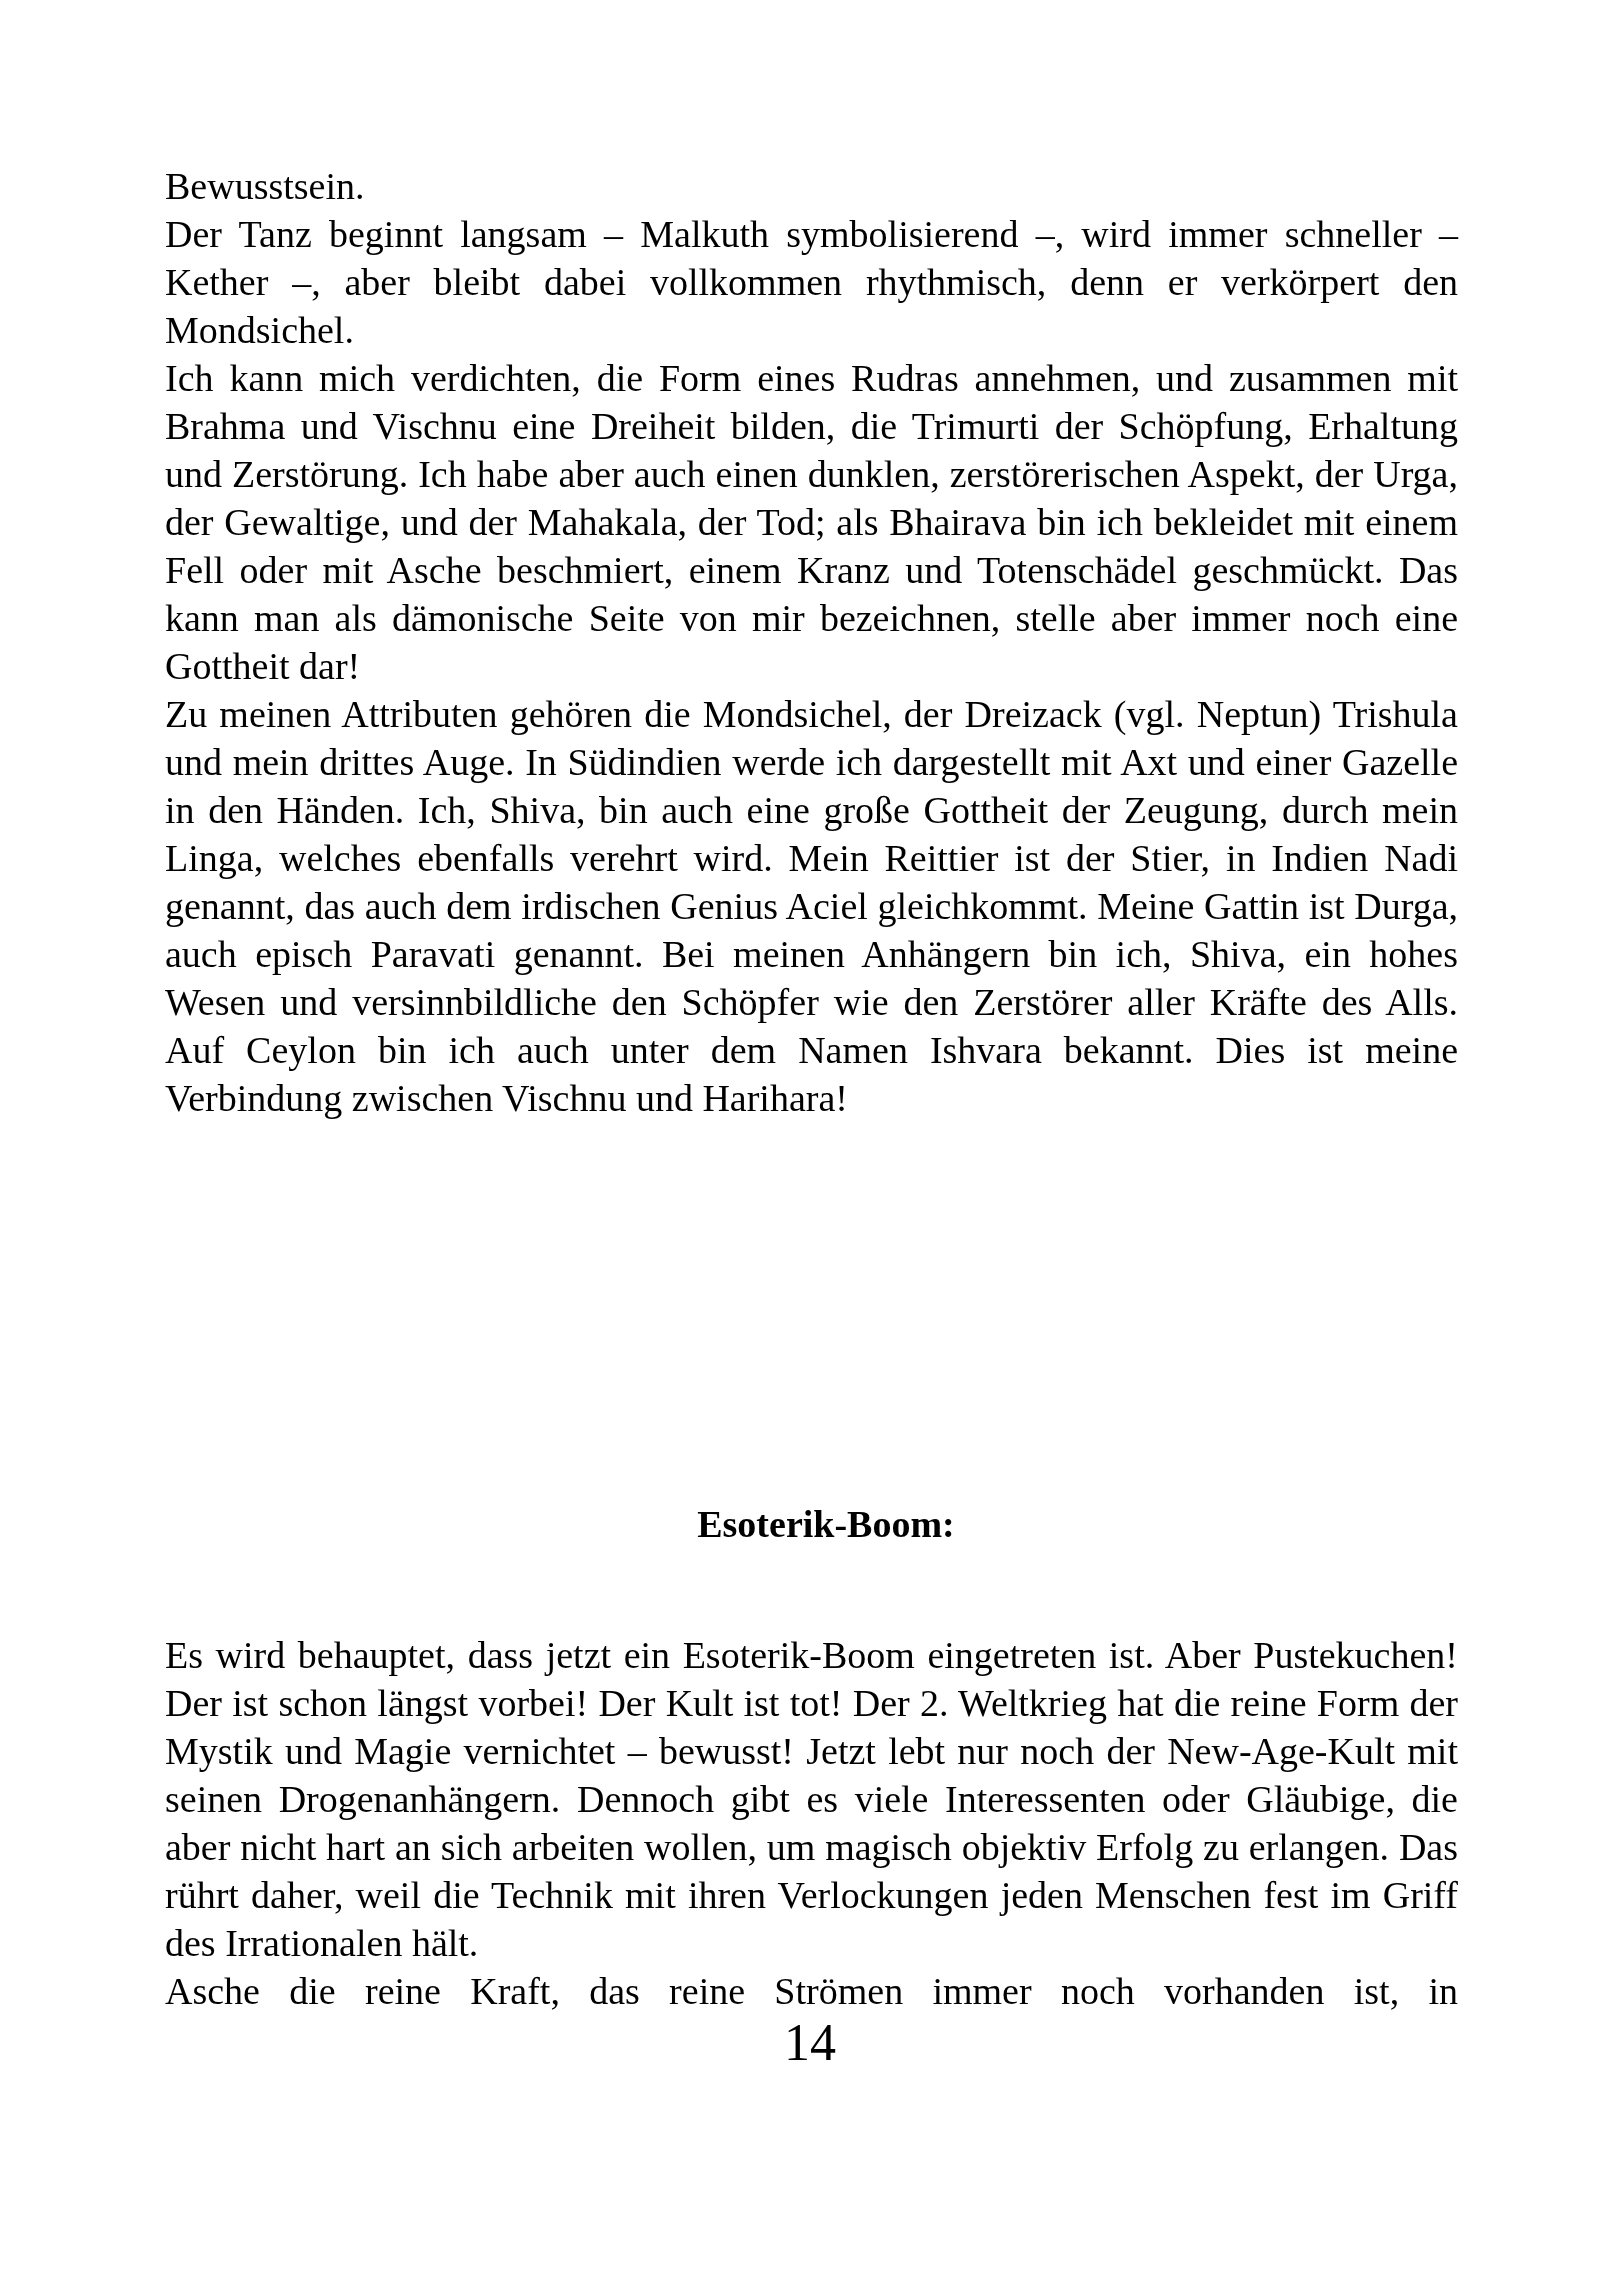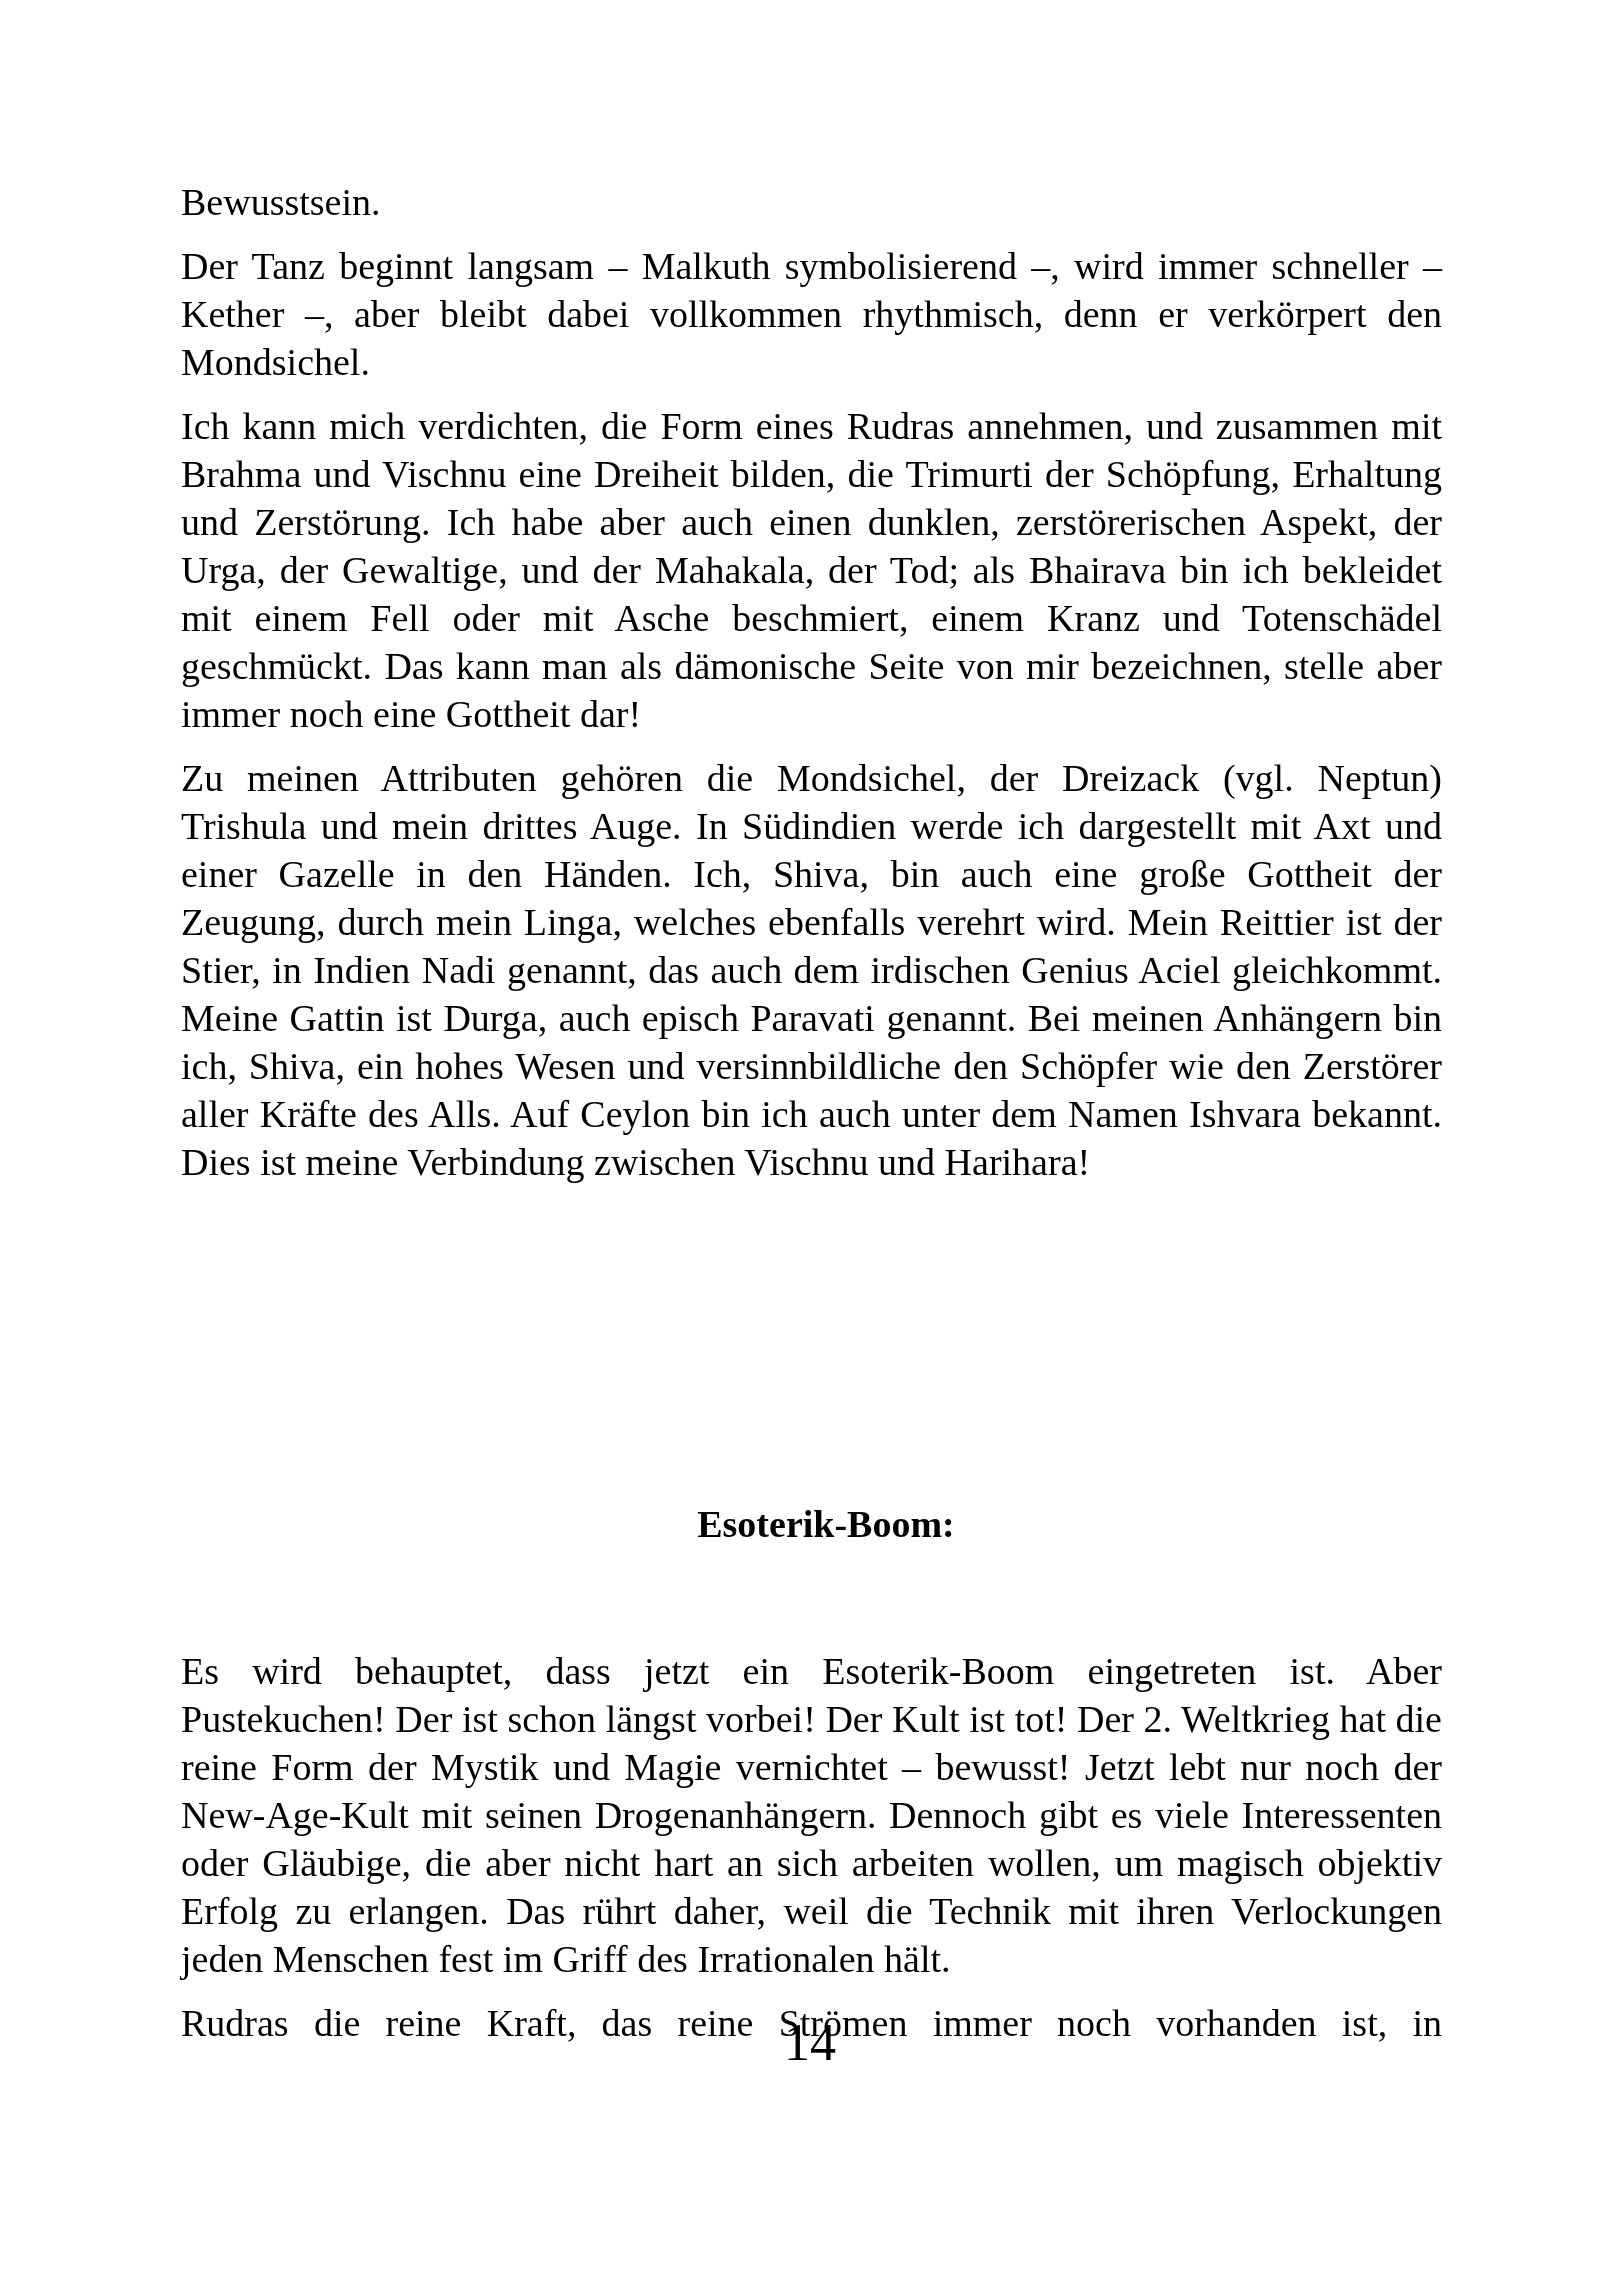--- a/index.html
+++ b/index.html
@@ -8,21 +8,21 @@
   .text-block {
     position: absolute;
     left: 165px;
     width: 1293px;
     font-family: "Liberation Serif", "DejaVu Serif", serif;
     font-size: 38px;
     line-height: 48px;
     color: #000000;
     text-align: justify;
   }
-  .text-block p { margin: 16px; text-align: justify; text-align-last: left; }
+  .text-block p { margin: 0; text-align: justify; text-align-last: left; }
   .text-block p.last-justified { text-align-last: justify; }
   #block-1 { top: 162px; }
   .heading {
     position: absolute;
     left: 0; width: 1620px;
     top: 1484px;
     text-align: center;
     font-family: "Liberation Serif", "DejaVu Serif", serif;
     font-weight: bold;
     font-size: 38px;
@@ -51,19 +51,19 @@
     <p>Bewusstsein.</p>
     <p>Der Tanz beginnt langsam – Malkuth symbolisierend –, wird immer schneller – Kether –, aber bleibt dabei vollkommen rhythmisch, denn er verkörpert den Mondsichel.</p>
     <p>Ich kann mich verdichten, die Form eines Rudras annehmen, und zusammen mit Brahma und Vischnu eine Dreiheit bilden, die Trimurti der Schöpfung, Erhaltung und Zerstörung. Ich habe aber auch einen dunklen, zerstörerischen Aspekt, der Urga, der Gewaltige, und der Mahakala, der Tod; als Bhairava bin ich bekleidet mit einem Fell oder mit Asche beschmiert, einem Kranz und Totenschädel geschmückt. Das kann man als dämonische Seite von mir bezeichnen, stelle aber immer noch eine Gottheit dar!</p>
     <p>Zu meinen Attributen gehören die Mondsichel, der Dreizack (vgl. Neptun) Trishula und mein drittes Auge. In Südindien werde ich dargestellt mit Axt und einer Gazelle in den Händen. Ich, Shiva, bin auch eine große Gottheit der Zeugung, durch mein Linga, welches ebenfalls verehrt wird. Mein Reittier ist der Stier, in Indien Nadi genannt, das auch dem irdischen Genius Aciel gleichkommt. Meine Gattin ist Durga, auch episch Paravati genannt. Bei meinen Anhängern bin ich, Shiva, ein hohes Wesen und versinnbildliche den Schöpfer wie den Zerstörer aller Kräfte des Alls. Auf Ceylon bin ich auch unter dem Namen Ishvara bekannt. Dies ist meine Verbindung zwischen Vischnu und Harihara!</p>
   </div>
 
   <h2 class="heading">Esoterik-Boom:</h2>
 
   <div class="text-block" id="block-2">
     <p>Es wird behauptet, dass jetzt ein Esoterik-Boom eingetreten ist. Aber Pustekuchen! Der ist schon längst vorbei! Der Kult ist tot! Der 2. Weltkrieg hat die reine Form der Mystik und Magie vernichtet – bewusst! Jetzt lebt nur noch der New-Age-Kult mit seinen Drogenanhängern. Dennoch gibt es viele Interessenten oder Gläubige, die aber nicht hart an sich arbeiten wollen, um magisch objektiv Erfolg zu erlangen. Das rührt daher, weil die Technik mit ihren Verlockungen jeden Menschen fest im Griff des Irrationalen hält.</p>
-    <p class="last-justified">Rudras die reine Kraft, das reine Strömen immer noch vorhanden ist, in</p>
+    <p class="last-justified">Asche die reine Kraft, das reine Strömen immer noch vorhanden ist, in</p>
   </div>
 
   <div class="page-number">14</div>
 
 </div>
 
 
 </body></html>

